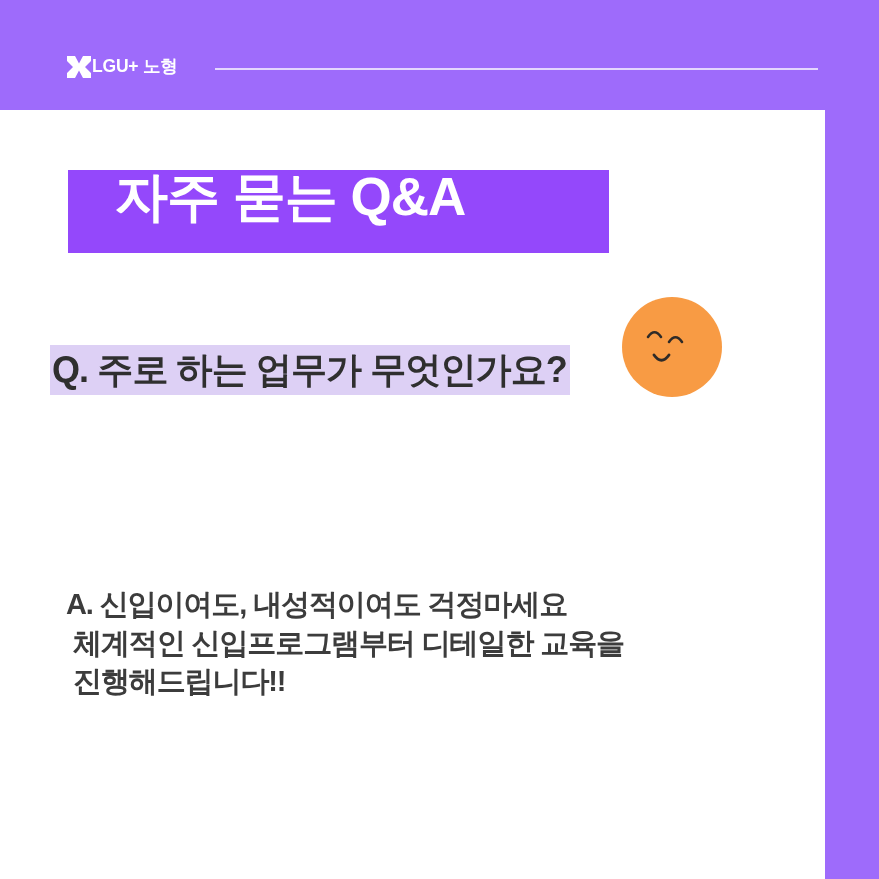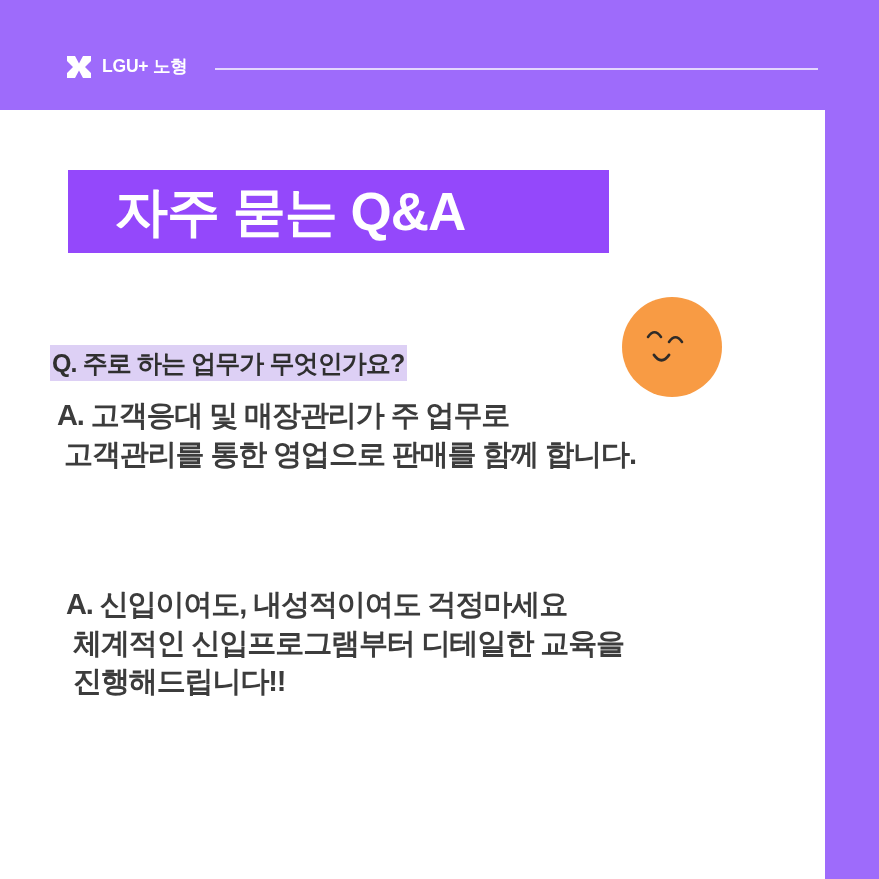--- a/index.html
+++ b/index.html
@@ -41,21 +41,20 @@
   }
 
   
   .brand {
     position: absolute;
     left: 66px;
     top: 53px;
     height: 28px;
     display: flex;
     align-items: center;
-    gap: 10px;
     z-index: 5;
   }
   .brand-mark {
     width: 26px;
     height: 24px;
     display: block;
   }
   .brand-name {
     color: #ffffff;
     font-size: 17.5px;
@@ -76,21 +75,21 @@
 
   
   .title-banner {
     position: absolute;
     left: 68px;
     top: 170px;
     width: 541px;
     height: 83px;
     background: #9448fb;
     display: flex;
-    align-items: center;
+    align-items: flex-start;
     padding-left: 47px;
     box-sizing: border-box;
   }
   .title-text {
     color: #ffffff;
     font-size: 53px;
     font-weight: 700;
     letter-spacing: -1px;
     line-height: 1;
     white-space: nowrap;
@@ -110,21 +109,21 @@
     position: absolute;
     left: 50px;
   }
   #qa-1 { top: 345px; }
   #qa-2 { top: 570px; }
 
   .question {
     display: inline-block;
     background: #ddd0f5;
     color: #2f2f2f;
-    font-size: 25px;
+    font-size: 36px;
     font-weight: 700;
     letter-spacing: -0.9px;
     line-height: 1.28;
     padding: 2px 3px 2px 2px;
     white-space: nowrap;
   }
 
   .answer {
     margin-top: 15px;
     color: #3c3c3c;
@@ -164,22 +163,20 @@
     <svg viewBox="0 0 100 100" xmlns="http://www.w3.org/2000/svg" aria-hidden="true">
       <circle cx="50" cy="50" r="50" fill="#f89b44"></circle>
       <path d="M26 40 Q32.5 30.5 39 40" fill="none" stroke="#2f2b28" stroke-width="2.6" stroke-linecap="round"></path>
       <path d="M47 45 Q53.5 35.5 60 45" fill="none" stroke="#2f2b28" stroke-width="2.6" stroke-linecap="round"></path>
       <path d="M32 58 Q39.5 68.5 47 58" fill="none" stroke="#2f2b28" stroke-width="2.9" stroke-linecap="round"></path>
     </svg>
   </span>
 
   <div class="qa-block" id="qa-1">
     <div class="question">Q. 주로 하는 업무가 무엇인가요?</div>
-    <div class="answer">A. 고객응대 및 매장관리가 주 업무로
-고객관리를 통한 영업으로 판매를 함께 합니다.</div>
   </div>
 
   <div class="qa-block" id="qa-2">
     <div class="answer">A. 신입이여도, 내성적이여도 걱정마세요
 체계적인 신입프로그램부터 디테일한 교육을
 진행해드립니다!!</div>
   </div>
 
 </div>
 

